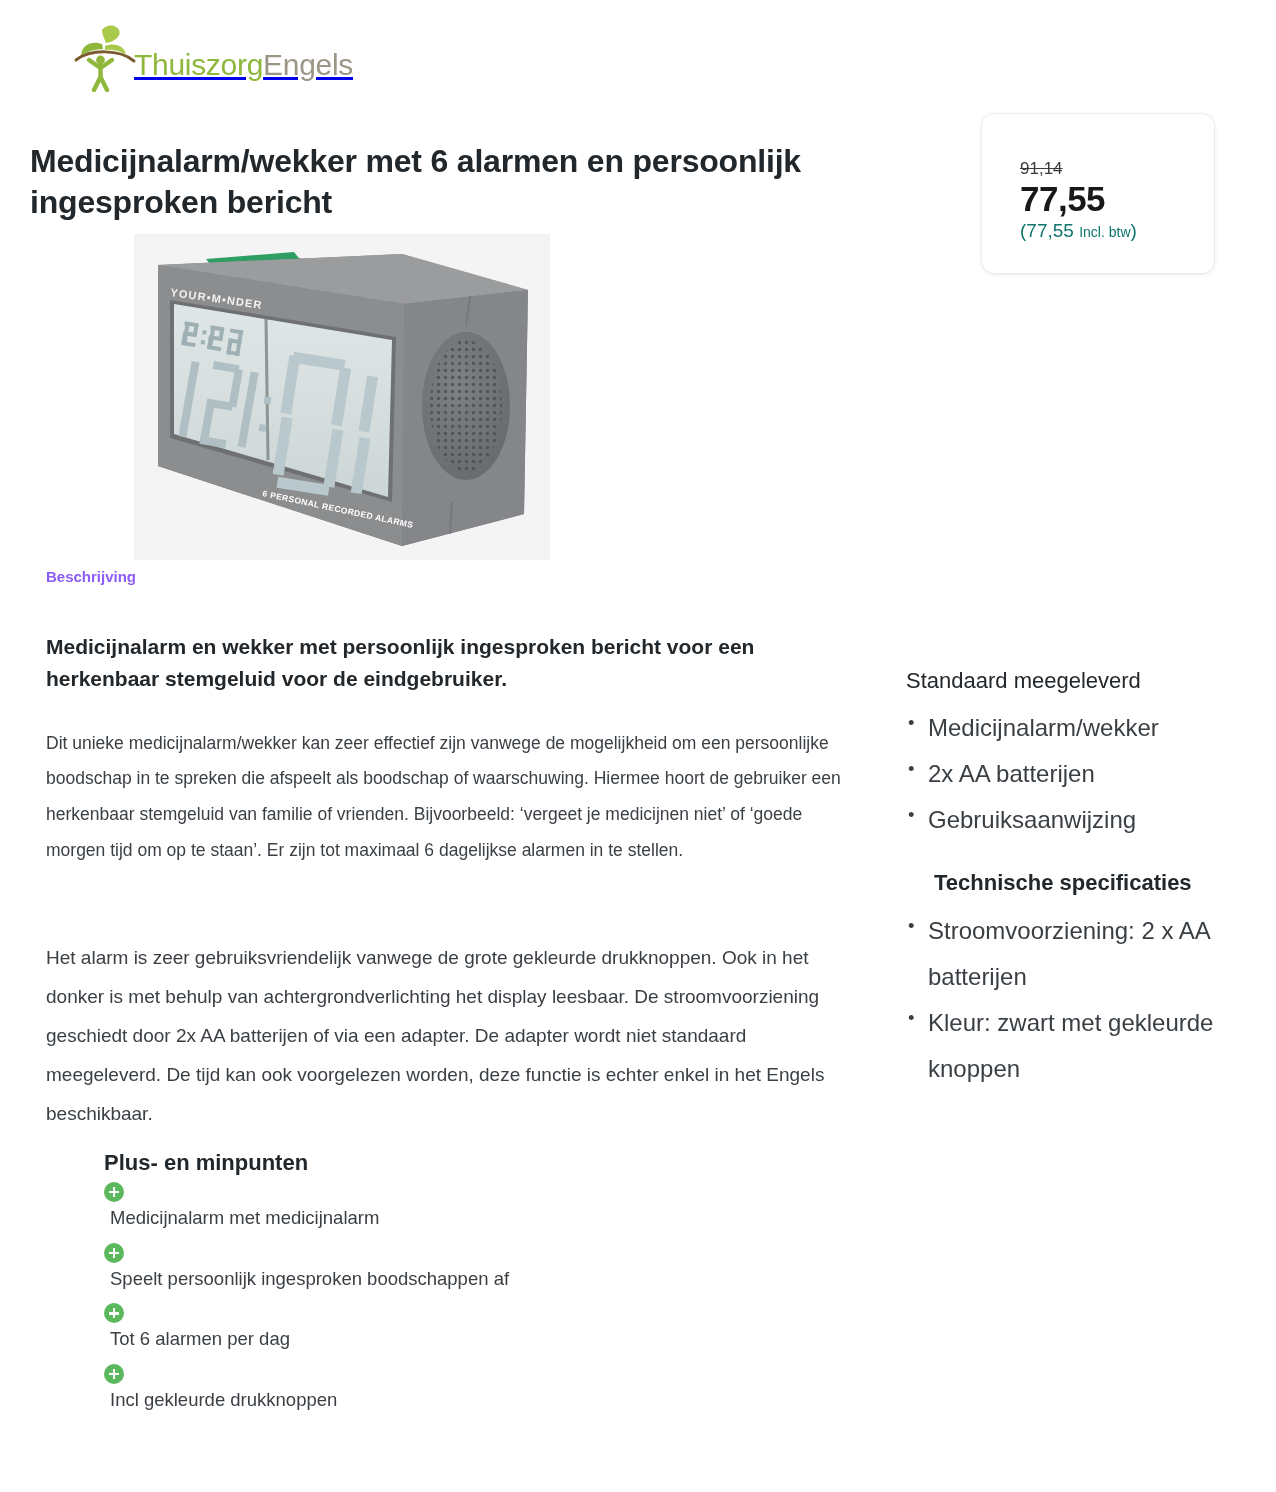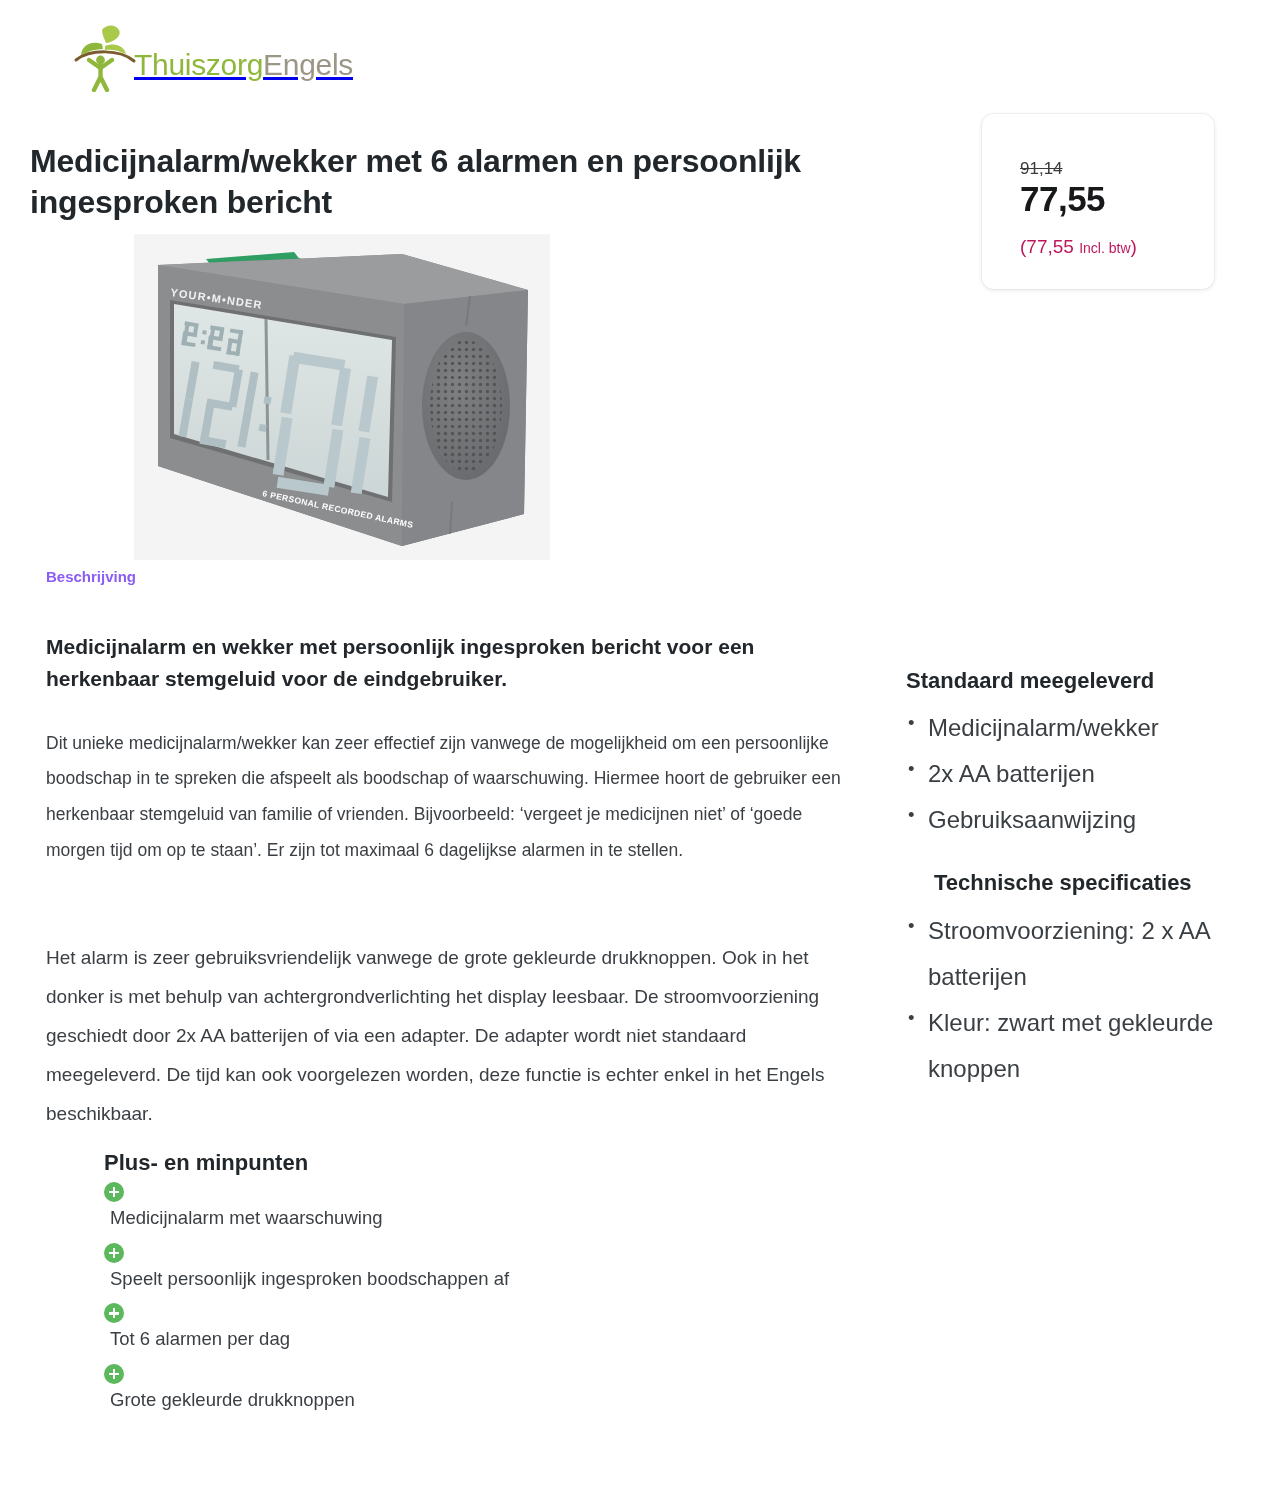--- a/index.html
+++ b/index.html
@@ -47,21 +47,21 @@
   }
   .price-old {
     font-size: 17px; color: #3b3b3b; text-decoration: line-through;
     line-height: 1.1; margin-bottom: 0;
   }
   .price-new {
     font-size: 35px; font-weight: 700; color: #17181a;
     line-height: 1.12; letter-spacing: -0.5px;
   }
   .price-vat {
-    font-size: 19px; color: #be185d; margin-top: 18px; line-height: 1.2;
+    font-size: 19px; color: #0f766e; margin-top: 2px; line-height: 1.2;
   }
   .price-vat .small { font-size: 14px; }
 
   
   .product-image {
     position: absolute; left: 134px; top: 234px;
     width: 416px; height: 326px;
     background: #f4f4f4;
     overflow: hidden;
   }
@@ -81,21 +81,21 @@
     font-size: 17.5px; line-height: 2.05; color: #3a3f44;
   }
   .para2 {
     position: absolute; left: 46px; top: 920px; width: 812px;
     font-size: 19px; line-height: 2.05; color: #3a3f44;
   }
 
   
   .side-h1 {
     position: absolute; left: 906px; top: 650px;
-    font-size: 22px; font-weight: 700; color: #22272b;
+    font-size: 22px; font-weight: 400; color: #22272b;
   }
   .side-list1 { position: absolute; left: 906px; top: 705px; width: 370px; }
   .side-h2 {
     position: absolute; left: 906px; top: 852px;
     font-size: 22px; font-weight: 700; color: #22272b; margin-left: 28px;
   }
   .side-list2 { position: absolute; left: 906px; top: 908px; width: 370px; }
   .side-list1 ul, .side-list2 ul { margin: 0; padding: 0 0 0 22px; list-style: none; }
   .side-list1 li, .side-list2 li {
     font-size: 24px; line-height: 1.92; color: #3a3f44; position: relative;
@@ -276,29 +276,29 @@
     <ul>
       <li>Stroomvoorziening: 2 x AA batterijen</li>
       <li>Kleur: zwart met gekleurde knoppen</li>
     </ul>
   </div>
 
   <h2 class="pros-h">Plus- en minpunten</h2>
   <div class="pros">
     <div class="pro-row">
       <span class="pro-icon"></span>
-      <span class="pro-text">Medicijnalarm met waarschuwing</span>
+      <span class="pro-text">Medicijnalarm met medicijnalarm</span>
     </div>
     <div class="pro-row">
       <span class="pro-icon"></span>
       <span class="pro-text">Speelt persoonlijk ingesproken boodschappen af</span>
     </div>
     <div class="pro-row">
       <span class="pro-icon"></span>
       <span class="pro-text">Tot 6 alarmen per dag</span>
     </div>
     <div class="pro-row">
       <span class="pro-icon"></span>
-      <span class="pro-text">Grote gekleurde drukknoppen</span>
+      <span class="pro-text">Incl gekleurde drukknoppen</span>
     </div>
   </div>
 
 </div>
 
 </body></html>

